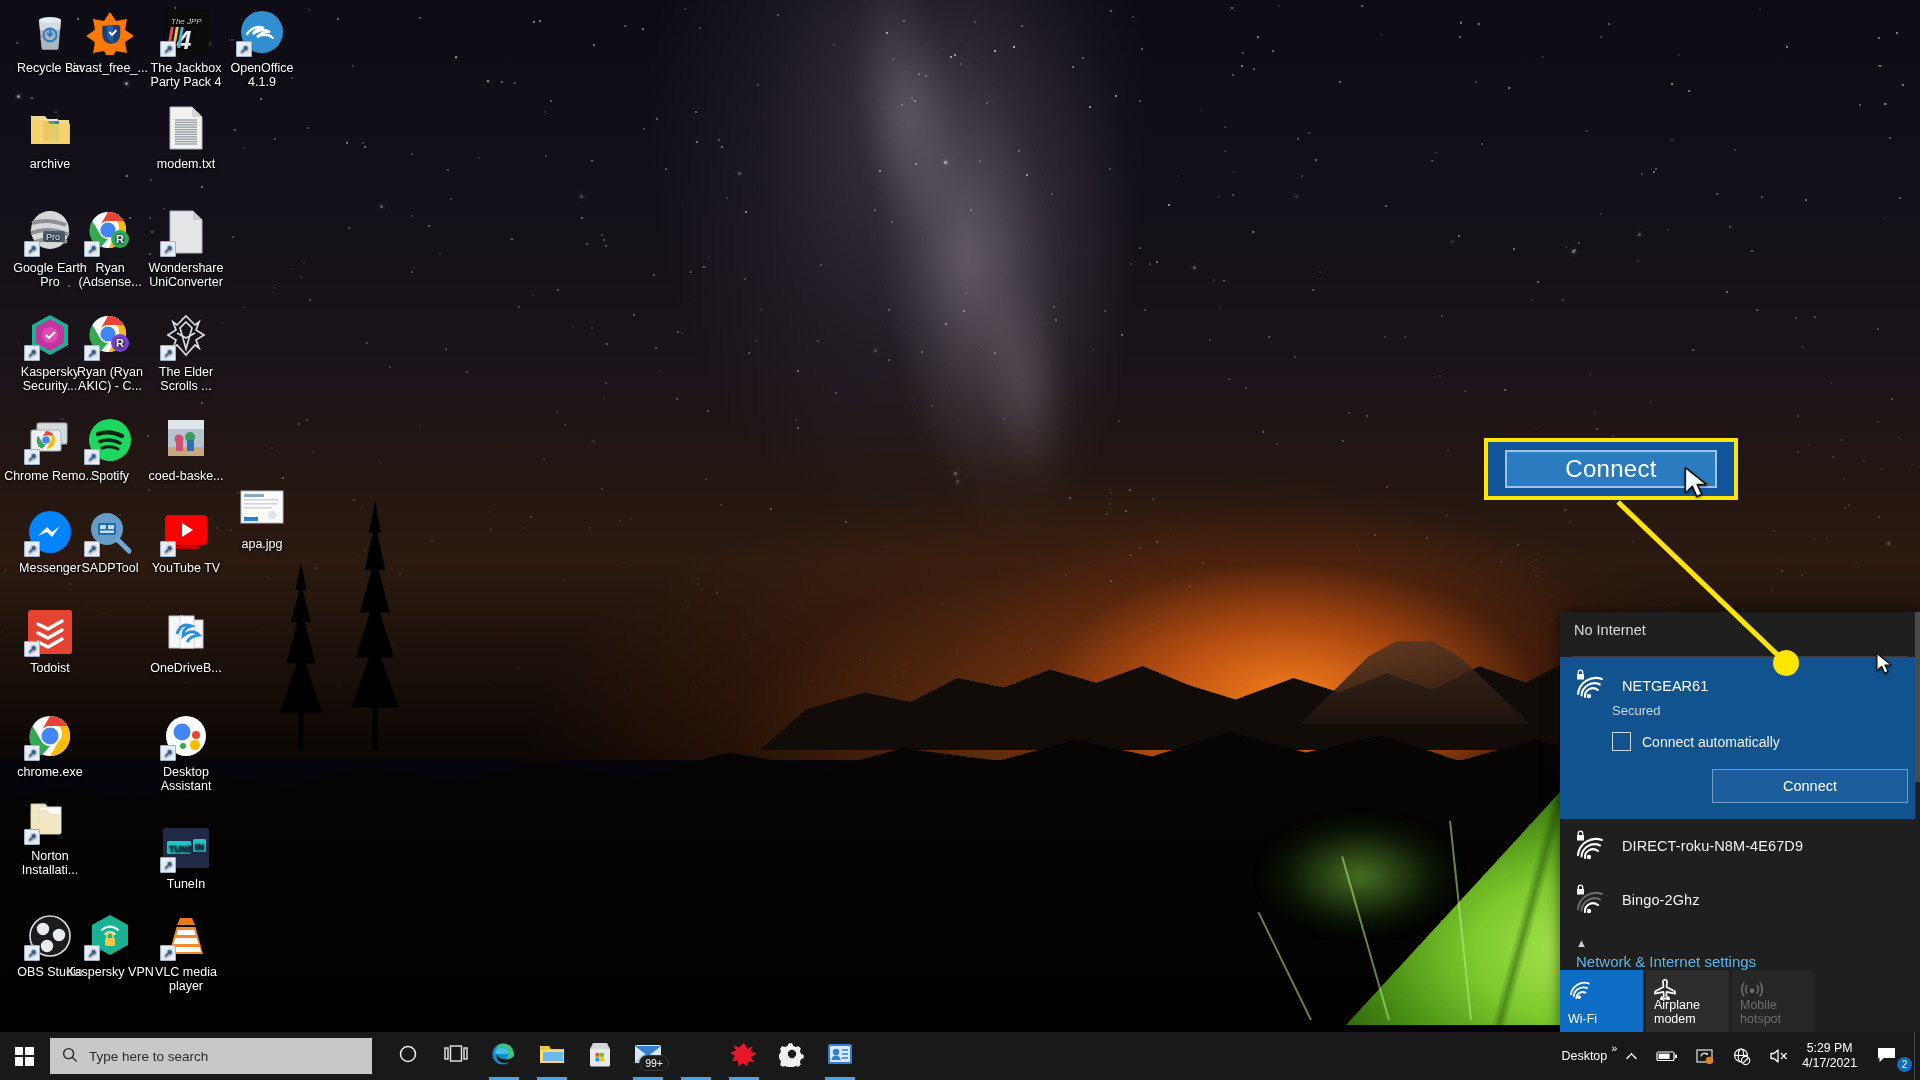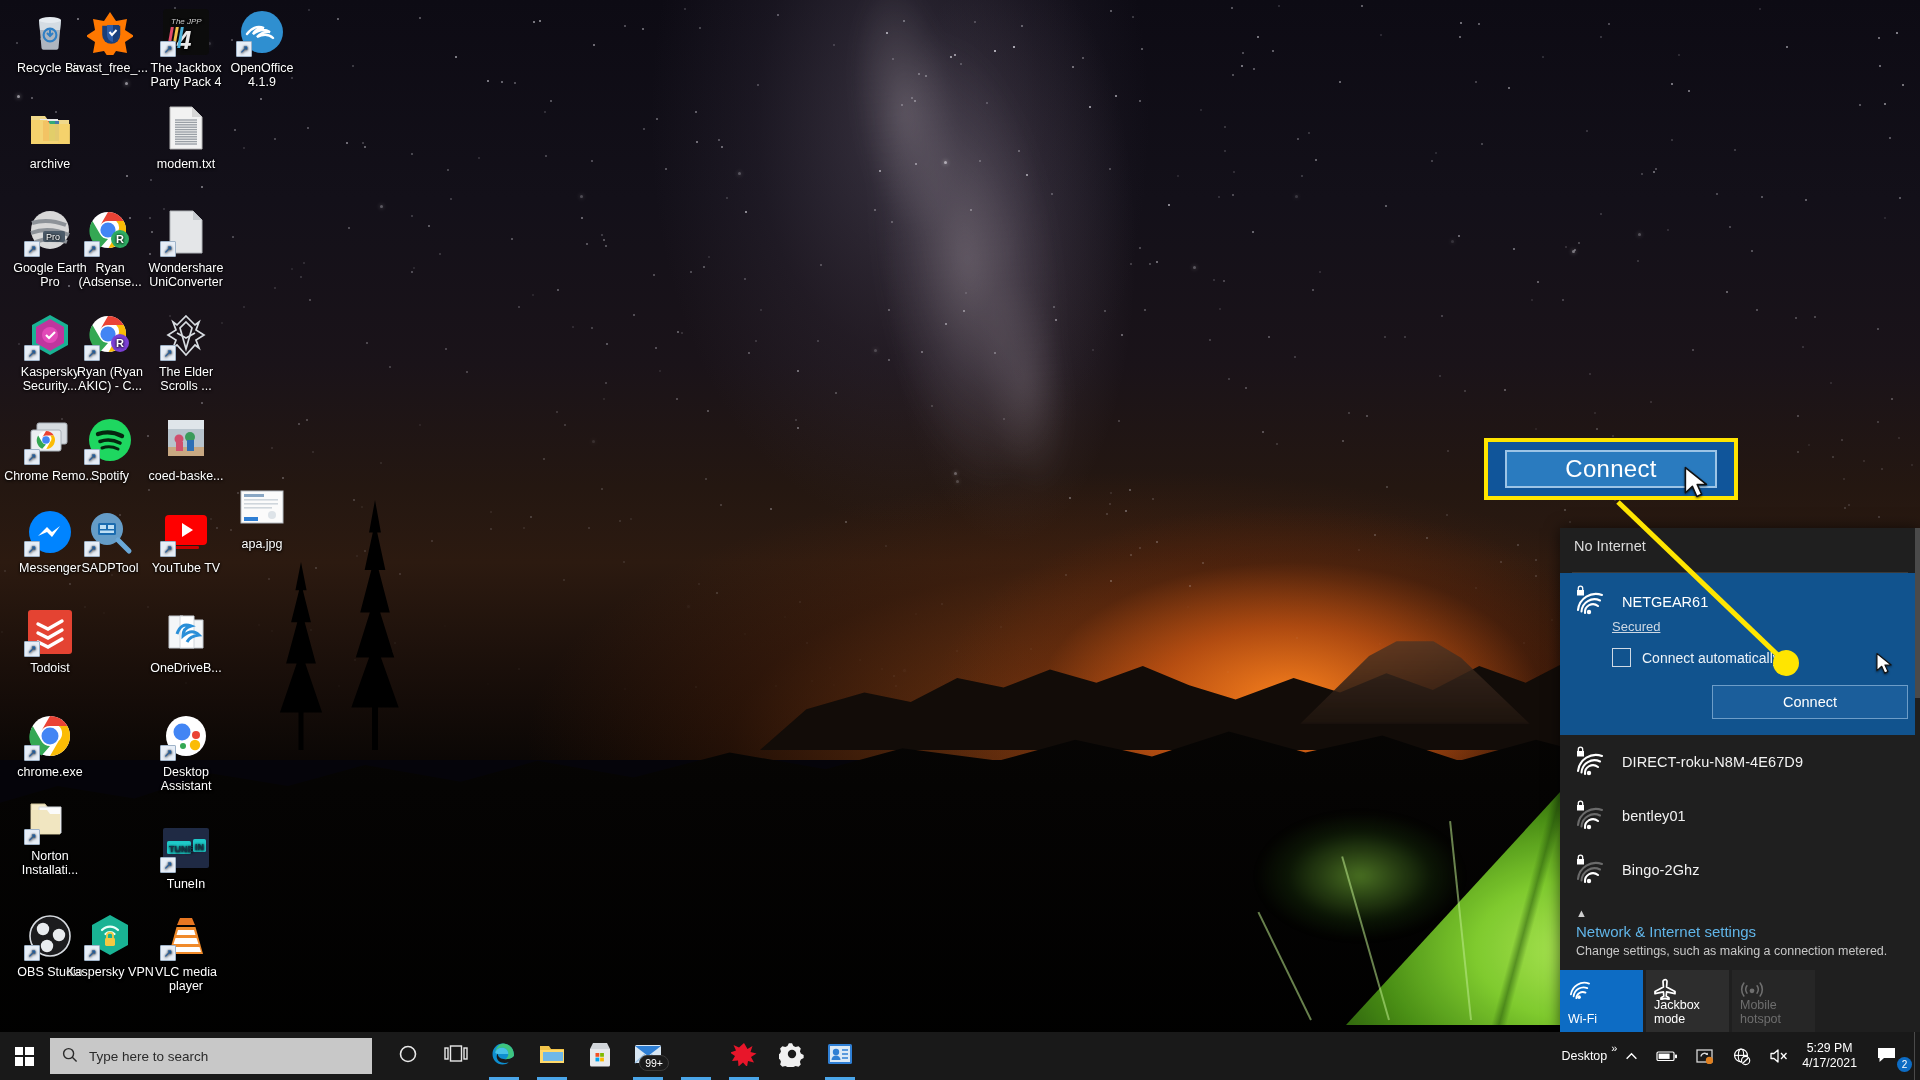--- a/index.html
+++ b/index.html
@@ -129,21 +129,21 @@
   .divider { height:1px; background:#3a3a3a; margin:0 12px; }
 
   .net-row {
     display:flex; align-items:center; gap:14px;
     padding:0 14px; height:54px; cursor:default;
   }
   .net-row .name { font-size:14.5px; color:#f2f2f2; letter-spacing:.1px; }
   .net-sel { background:#11538e; }
   .net-sel .net-head { display:flex; align-items:center; gap:14px; padding:12px 14px 2px; }
   .net-sel .name { font-size:14.5px; }
-  .net-sel .sub { font-size:13px; color:#cfd9e4; padding-left:52px; margin-top:-1px;text-decoration:underline; }
+  .net-sel .sub { font-size:13px; color:#cfd9e4; padding-left:52px; margin-top:-1px; }
   .auto-row { display:flex; align-items:center; gap:11px; padding:14px 0 4px 52px; }
   .cbox { width:19px; height:19px; border:1.6px solid #cfd9e4; background:transparent; }
   .auto-lbl { font-size:14px; color:#eef3f8; }
   .connect-row { display:flex; justify-content:flex-end; padding:14px 12px 16px; }
   .connect-btn {
     min-width:196px; height:34px; border:1px solid #6d9dc8;
     background:#1b5e9b; color:#fff; font-size:14.5px;
     display:flex; align-items:center; justify-content:center;
     font-family:"Liberation Sans", sans-serif;
   }
@@ -1148,50 +1148,34 @@
                 <path d="M4 25 A18 18 0 0 1 28 10" stroke="#6a6a6a"></path>
                 <path d="M7.5 26.5 A13 13 0 0 1 26 15.5" stroke="#6a6a6a"></path>
                 <path d="M11 28 A8 8 0 0 1 24 21" stroke="#ffffff"></path>
               </g>
               <circle cx="15" cy="27" r="2.2" fill="#ffffff"></circle>
               <g transform="translate(1,0)">
                 <rect x="2" y="5" width="7" height="5.5" fill="#fff"></rect>
                 <path d="M3.3 5 v-1.6 a2.2 2.2 0 0 1 4.4 0 V5" fill="none" stroke="#fff" stroke-width="1.3"></path>
               </g>
             </svg></span>
-          <span class="name">bentley01</span>
-        </div>
-        <div class="net-row">
-          <span><svg width="34" height="30" viewBox="0 0 34 30">
-              <g fill="none" stroke-width="2.1" stroke-linecap="round">
-                <path d="M4 25 A18 18 0 0 1 28 10" stroke="#6a6a6a"></path>
-                <path d="M7.5 26.5 A13 13 0 0 1 26 15.5" stroke="#6a6a6a"></path>
-                <path d="M11 28 A8 8 0 0 1 24 21" stroke="#ffffff"></path>
-              </g>
-              <circle cx="15" cy="27" r="2.2" fill="#ffffff"></circle>
-              <g transform="translate(1,0)">
-                <rect x="2" y="5" width="7" height="5.5" fill="#fff"></rect>
-                <path d="M3.3 5 v-1.6 a2.2 2.2 0 0 1 4.4 0 V5" fill="none" stroke="#fff" stroke-width="1.3"></path>
-              </g>
-            </svg></span>
           <span class="name">Bingo-2Ghz</span>
         </div>
       </div>
 
     <div class="scrollbar">
       <div class="thumb"></div>
     </div>
   </div>
 
   <div class="collapse">▲</div>
 
   <div class="ni-settings">
     <div class="ni-title">Network &amp; Internet settings</div>
   </div>
-  <div class="ni-sub">Change settings, such as making a connection metered.</div>
 
   <div class="quick" id="quick-tiles">
       <div class="qtile on">
         <span class="qicon">
           <svg width="24" height="20" viewBox="0 0 26 22">
             <g fill="none" stroke="#fff" stroke-width="2" stroke-linecap="round">
               <path d="M3 17 A15 15 0 0 1 23 5"></path>
               <path d="M6 19 A11 11 0 0 1 21 10"></path>
               <path d="M9 21 A7 7 0 0 1 19 15"></path>
             </g>
@@ -1199,21 +1183,21 @@
           </svg>
         </span>
         <span class="qlbl">Wi-Fi</span>
       </div>
       <div class="qtile">
         <span class="qicon">
           <svg width="24" height="22" viewBox="0 0 24 22">
             <path d="M10 2 a1.8 1.8 0 0 1 3 1.4 L12.6 9 L21 13.5 v2.2 L12.6 13.8 L12.2 18 L15 20 v1.4 L11 20.4 L7 21.4 V20 l2.8 -2 L9.4 13.8 L1 15.7 v-2.2 L9.4 9 L9 3.4 A1.8 1.8 0 0 1 10 2 Z" fill="none" stroke="#fff" stroke-width="1.7" stroke-linejoin="round"></path>
           </svg>
         </span>
-        <span class="qlbl">Jackbox mode</span>
+        <span class="qlbl">Airplane modem</span>
       </div>
       <div class="qtile dim">
         <span class="qicon">
           <svg width="24" height="20" viewBox="0 0 26 20">
             <circle cx="13" cy="12" r="2.6" fill="#6e6e6e"></circle>
             <g fill="none" stroke="#6e6e6e" stroke-width="1.7" stroke-linecap="round">
               <path d="M7.5 14.5 a7 7 0 0 1 0 -8"></path>
               <path d="M18.5 6.5 a7 7 0 0 1 0 8"></path>
               <path d="M4.2 17.5 a11.5 11.5 0 0 1 0 -14"></path>
               <path d="M21.8 3.5 a11.5 11.5 0 0 1 0 14"></path>

